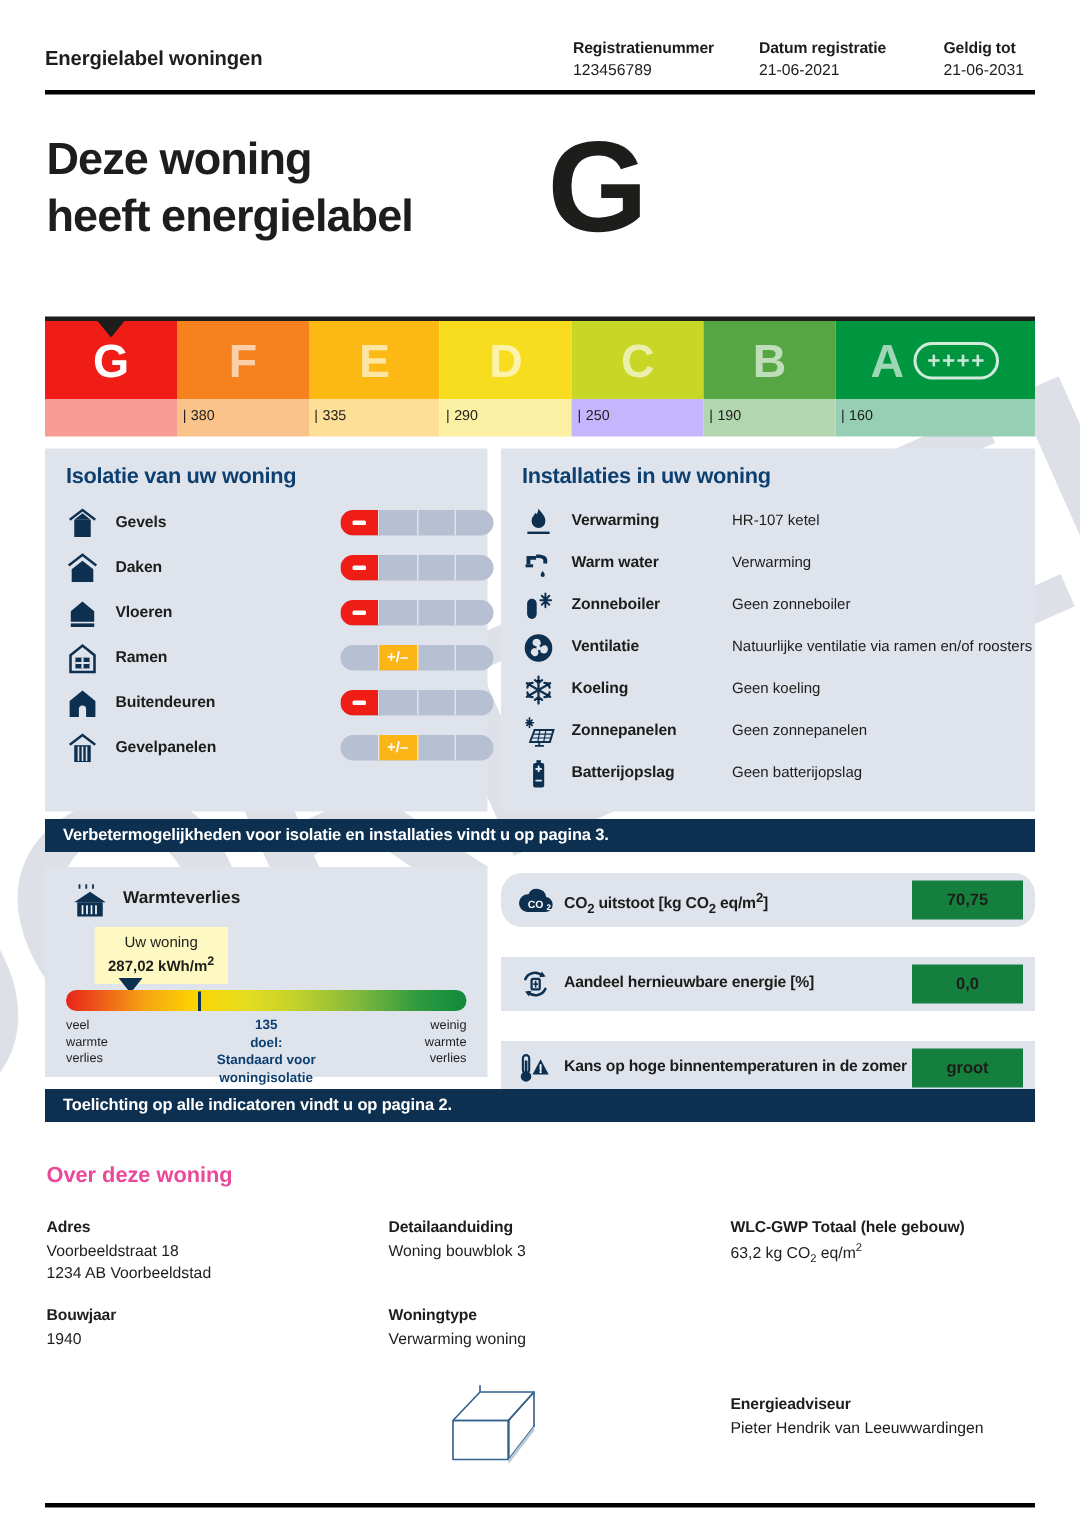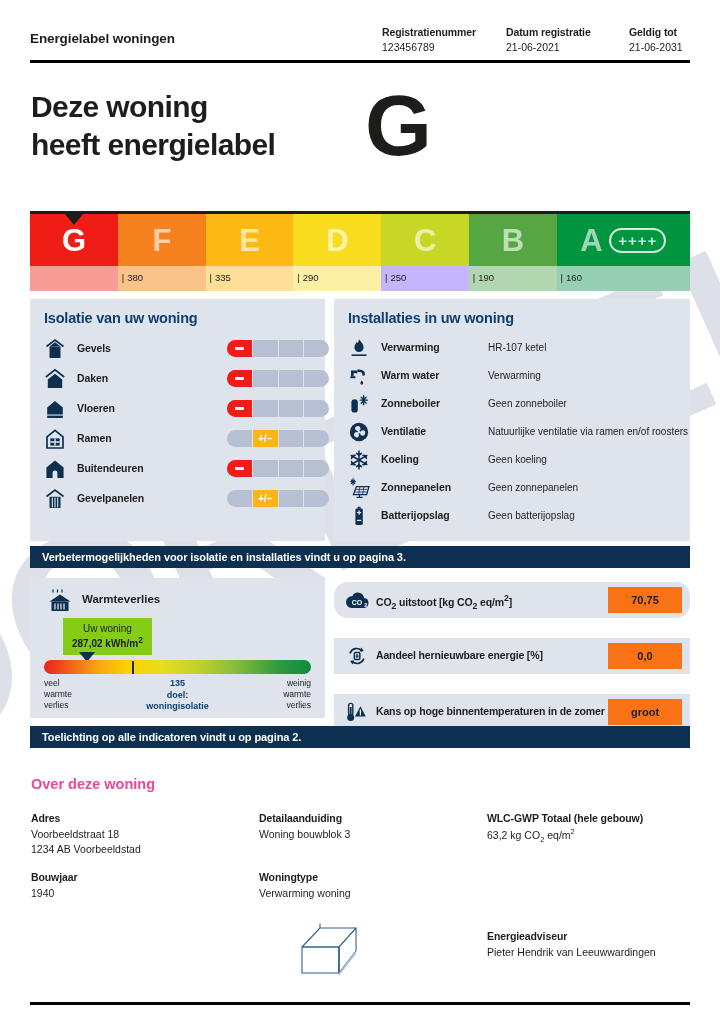--- a/index.html
+++ b/index.html
@@ -87,39 +87,39 @@
   .banner{position:absolute;left:30px;width:660px;height:22px;background:#0d3050;z-index:10;
     display:flex;align-items:center;}
   .banner span{color:#fff;font-size:11px;font-weight:bold;margin-left:12px;letter-spacing:-0.1px;}
   #banner-1{top:546px;}
   #banner-2{top:726px;}
 
   
   #box-heat{left:30px;top:578px;width:295px;height:140px;background:#dfe3ec;}
   .heat-title{position:absolute;left:52px;top:15px;font-size:11.5px;font-weight:bold;}
   .heat-ico{position:absolute;left:16px;top:8px;width:28px;height:28px;}
-  .callout{position:absolute;left:33px;top:40px;background:#84cc16;padding:4px 9px 5px 9px;text-align:center;}
+  .callout{position:absolute;left:33px;top:40px;background:#fef9c3;padding:4px 9px 5px 9px;text-align:center;}
   .callout .c1{font-size:10px;color:#1d1d1b;line-height:1.3;}
   .callout .c2{font-size:10px;font-weight:bold;color:#1d1d1b;line-height:1.3;}
   .gauge{position:absolute;left:14px;top:82px;width:267px;height:14px;border-radius:7px;
     background:linear-gradient(90deg,#e8231a 0%,#ef5d19 9%,#f7a513 20%,#fbd400 32%,#e8dd1e 44%,#c3d22a 57%,#86bb3c 72%,#2f9a3f 88%,#0f8a3c 100%);}
   .gauge-marker{position:absolute;left:43px;top:74px;width:0;height:0;
     border-left:8px solid transparent;border-right:8px solid transparent;border-top:10px solid #0d3050;}
   .gauge-tick{position:absolute;left:88px;top:83px;width:1.5px;height:13px;background:#0d3050;}
   .g-lab-l{position:absolute;left:14px;top:100px;font-size:8.5px;color:#1d1d1b;line-height:1.28;}
   .g-lab-r{position:absolute;right:14px;top:100px;font-size:8.5px;color:#1d1d1b;line-height:1.28;text-align:right;}
   .g-lab-c{position:absolute;left:0;right:0;top:100px;text-align:center;
     font-size:9px;font-weight:bold;color:#0d4070;line-height:1.28;}
 
   
   .ind{position:absolute;left:334px;width:356px;height:36px;background:#dfe3ec;z-index:10;}
   #ind-0{top:582px;border-radius:14px;} #ind-1{top:638px;} #ind-2{top:694px;}
   .ind-ico{position:absolute;left:10px;top:7px;width:24px;height:22px;}
   .ind-lbl{position:absolute;left:42px;top:11px;font-size:10.5px;font-weight:bold;letter-spacing:-0.15px;white-space:nowrap;}
-  .ind-val{position:absolute;right:8px;top:5px;width:74px;height:26px;background:#f97316;
+  .ind-val{position:absolute;right:8px;top:5px;width:74px;height:26px;background:#15803d;
     display:flex;align-items:center;justify-content:center;font-size:11px;font-weight:bold;}
 
   
   .about-h{position:absolute;left:31px;top:776px;font-size:14.5px;font-weight:bold;color:#ec4899;z-index:10;}
   .ab{position:absolute;z-index:10;}
   .ab .k{font-size:10.5px;font-weight:bold;letter-spacing:-0.1px;white-space:nowrap;}
   .ab .v{font-size:10.5px;margin-top:3px;line-height:1.45;white-space:nowrap;}
   .ab sub{font-size:7.5px;} .ab sup{font-size:7.5px;}
   #ab0{left:31px;top:812px;} #ab1{left:259px;top:812px;} #ab2{left:487px;top:812px;}
   #ab3{left:31px;top:871px;} #ab4{left:259px;top:871px;}
@@ -417,20 +417,21 @@
       <div class="c2"><span>287,02 kWh/m</span><sup>2</sup></div>
     </div>
     <div class="gauge-marker" id="gauge-marker" style="left: 48.72px;"></div>
     <div class="gauge"></div>
     <div class="gauge-tick" id="gauge-tick" style="left: 102.11px;"></div>
     <div class="g-lab-l" id="g-lab-l">veel<br>warmte<br>verlies</div>
     <div class="g-lab-r" id="g-lab-r">weinig<br>warmte<br>verlies</div>
     <div class="g-lab-c">
       <div>135</div>
       <div>doel:</div>
+      <div>Standaard voor</div>
       <div>woningisolatie</div>
     </div>
   </div>
 
   <div class="ind" id="ind-0">
     <span class="ind-ico">
       <svg viewBox="0 0 26 22" width="26" height="22">
         <path d="M7.5 19 h12 a5 5 0 0 0 .6-9.96 A6.2 6.2 0 0 0 8.3 7.2 A5.1 5.1 0 0 0 7.5 19 Z" fill="#0d3050"></path>
         <text x="13" y="16" text-anchor="middle" font-family="Liberation Sans, sans-serif" font-size="7" font-weight="bold" fill="#ffffff">CO</text>
         <text x="20.3" y="17.6" font-family="Liberation Sans, sans-serif" font-size="5.4" font-weight="bold" fill="#ffffff">2</text>

